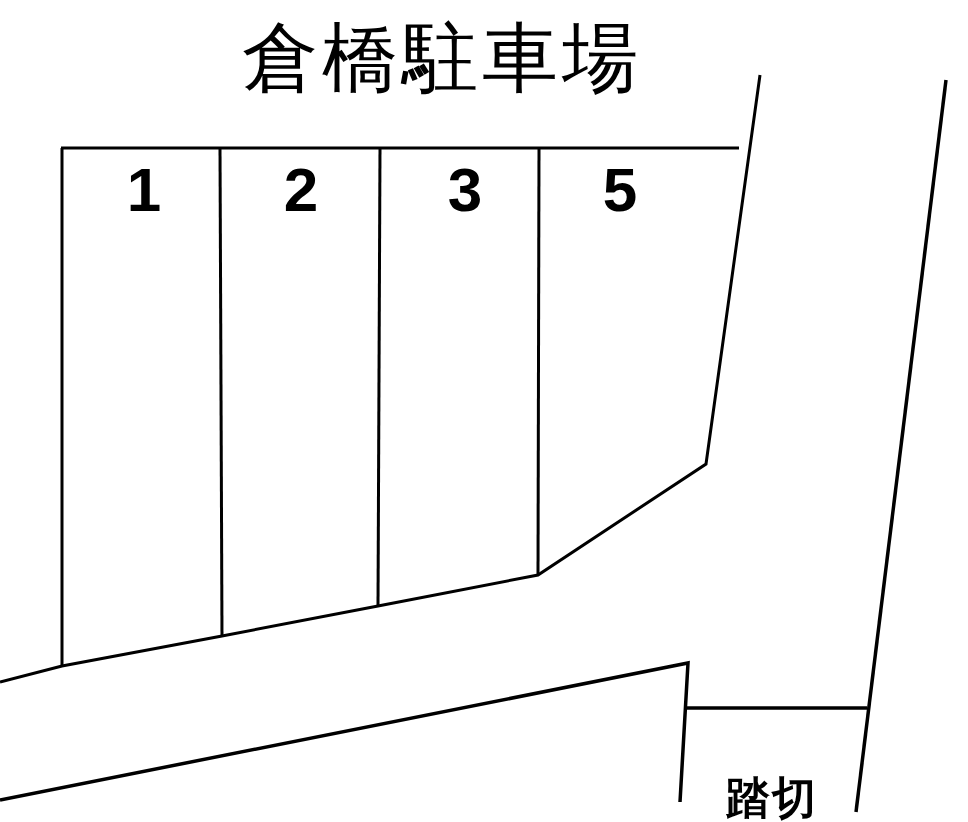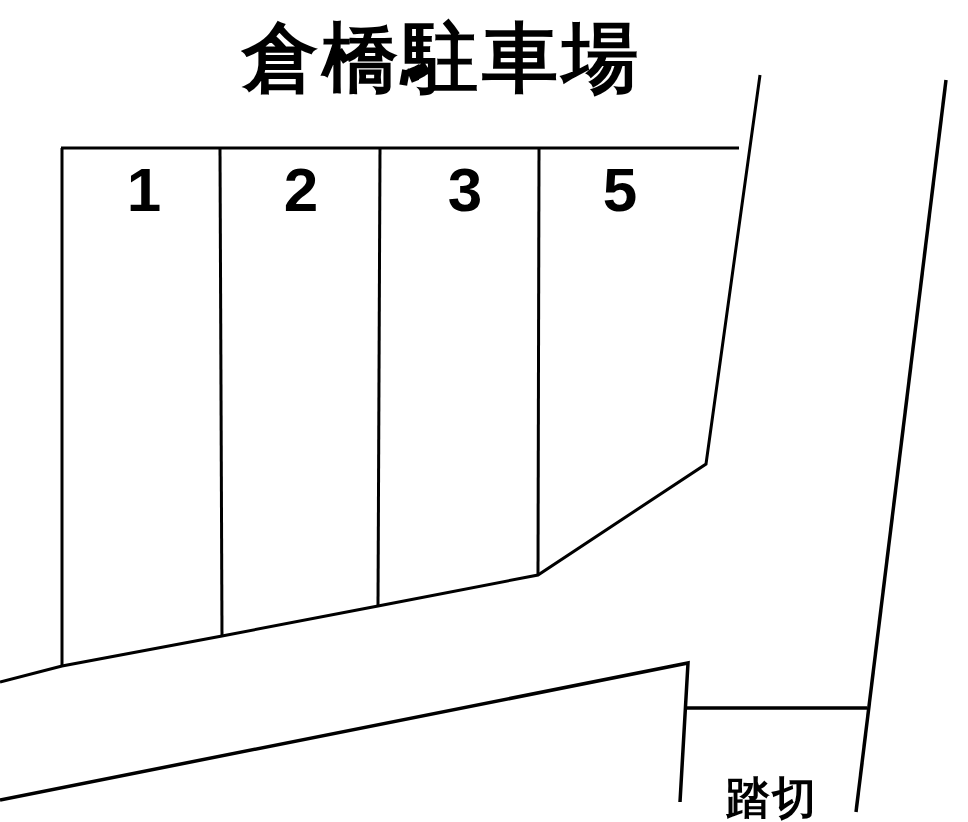--- a/index.html
+++ b/index.html
@@ -1,20 +1,20 @@
 <!DOCTYPE html>
 <html><head>
 <meta charset="utf-8">
 <style>
   html, body { margin: 0; padding: 0; background: #ffffff; }
   body { width: 968px; height: 822px; position: relative; overflow: hidden;
          font-family: "DejaVu Sans", "Liberation Sans", sans-serif; }
   #map { position: absolute; left: 0; top: 0; width: 968px; height: 822px; }
   .title { position: absolute; left: 222px; top: 8px; width: 440px; height: 100px;
-           text-align: center; font-size: 76px; font-weight: bold; line-height: 100px;
+           text-align: center; font-size: 76px; font-weight: normal; line-height: 100px;
            letter-spacing: 4px; color: #000; }
   .space-num { position: absolute; top: 150px; width: 80px; height: 80px;
                text-align: center; font-size: 62px; line-height: 80px; color: #000;
                font-family: "Liberation Sans", "DejaVu Sans", sans-serif; font-weight: bold; }
   .crossing-label { position: absolute; left: 712px; top: 728px; width: 120px; height: 60px;
                     text-align: center; font-size: 44px; font-weight: bold; line-height: 60px;
                     letter-spacing: 2px; color: #000; margin-top: 40px; }
 </style>
 </head>
 <body>

